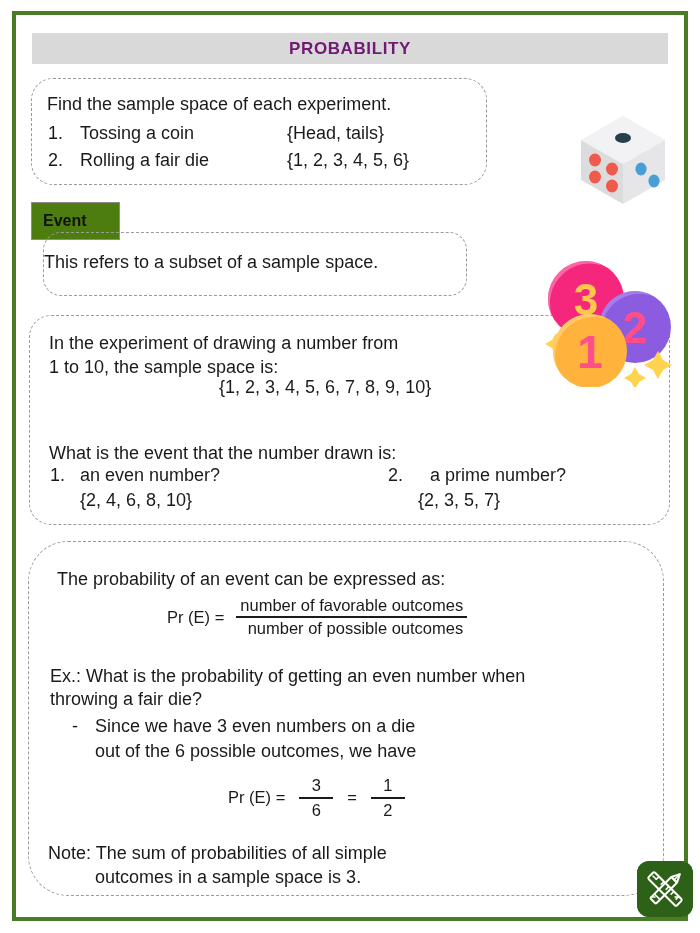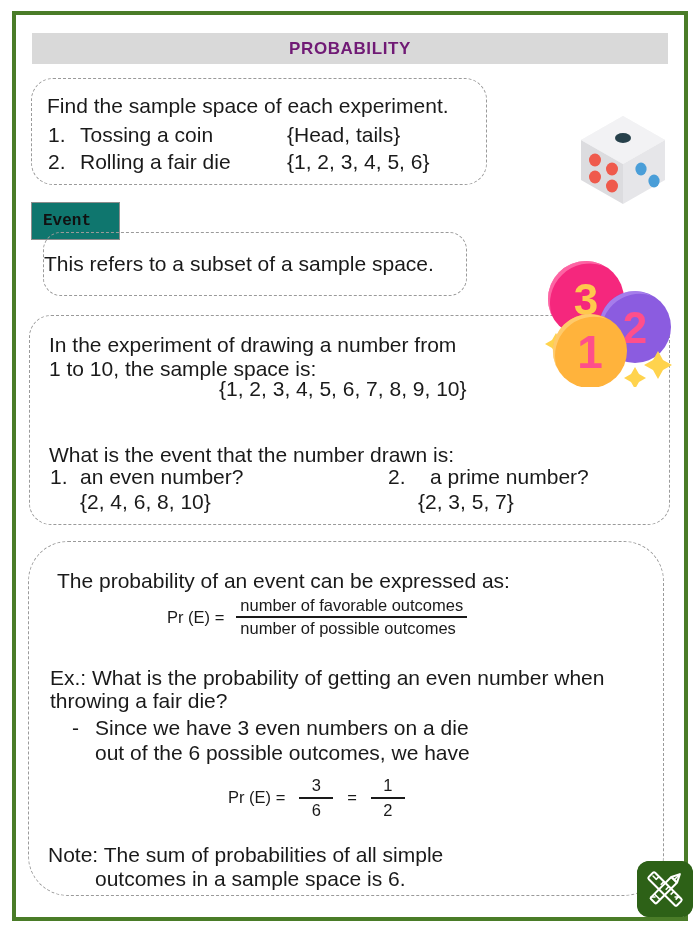--- a/index.html
+++ b/index.html
@@ -73,37 +73,36 @@
   #box4 { left: 28px;  top: 541px; width: 636px; height: 355px; border-radius: 40px; }
 
   
   .event-tag {
     position: absolute;
     left: 31px;
     top: 202px;
     width: 89px;
     height: 38px;
     box-sizing: border-box;
-    background: #0f766e;
+    background: #4d7c0f;
     border: 1.2px solid #8d8d8d;
     display: flex;
     align-items: center;
     padding-left: 11px;
-    font-family: Liberation Mono, monospace;
   }
   .event-tag span {
     font-size: 16px;
     font-weight: bold;
     color: #111;
   }
 
   .txt {
     position: absolute;
     color: #1a1a1a;
-    font-size: 21px;
+    font-size: 18px;
     line-height: 1.28;
     white-space: pre;
   }
 
   
   .b1-lead  { left: 47px;  top: 93px; }
   .b1-num1  { left: 48px;  top: 122px; }
   .b1-txt1  { left: 80px;  top: 122px; }
   .b1-ans1  { left: 287px; top: 122px; }
   .b1-num2  { left: 48px;  top: 149px; }
@@ -142,21 +141,21 @@
     top: 596px;
     display: flex;
     align-items: center;
     font-size: 16.5px;
     color: #1a1a1a;
   }
   .formula-main .lhs { margin-right: 12px; white-space: pre; }
   .frac {
     display: flex;
     flex-direction: column;
-    align-items: flex-start;
+    align-items: flex-end;
     line-height: 1.18;
   }
   .frac .num { padding: 0 4px; white-space: pre; }
   .frac .den { padding: 0 4px; white-space: pre; }
   .frac .bar {
     width: 100%;
     height: 1.6px;
     background: #1a1a1a;
     margin: 1px 0;
   }
@@ -337,21 +336,21 @@
     </div>
     <div class="eq">=</div>
     <div class="nfrac">
       <div>1</div>
       <div class="bar"></div>
       <div>2</div>
     </div>
   </div>
 
   <div class="txt b4-note1">Note: The sum of probabilities of all simple</div>
-  <div class="txt b4-note2">outcomes in a sample space is 6.</div>
+  <div class="txt b4-note2">outcomes in a sample space is 3.</div>
 
   <div class="logo">
     <svg viewBox="0 0 56 56" width="56" height="56" aria-hidden="true">
       <rect x="0" y="0" width="56" height="56" rx="12" fill="#2d6117"></rect>
 
       <g transform="rotate(45 28 28)">
         <rect x="8" y="23.5" width="40" height="9" rx="1.6" fill="none" stroke="#ffffff" stroke-width="2"></rect>
         <line x1="15" y1="23.5" x2="15" y2="28" stroke="#ffffff" stroke-width="1.6"></line>
         <line x1="22" y1="23.5" x2="22" y2="28" stroke="#ffffff" stroke-width="1.6"></line>
         <line x1="29" y1="23.5" x2="29" y2="28" stroke="#ffffff" stroke-width="1.6"></line>

